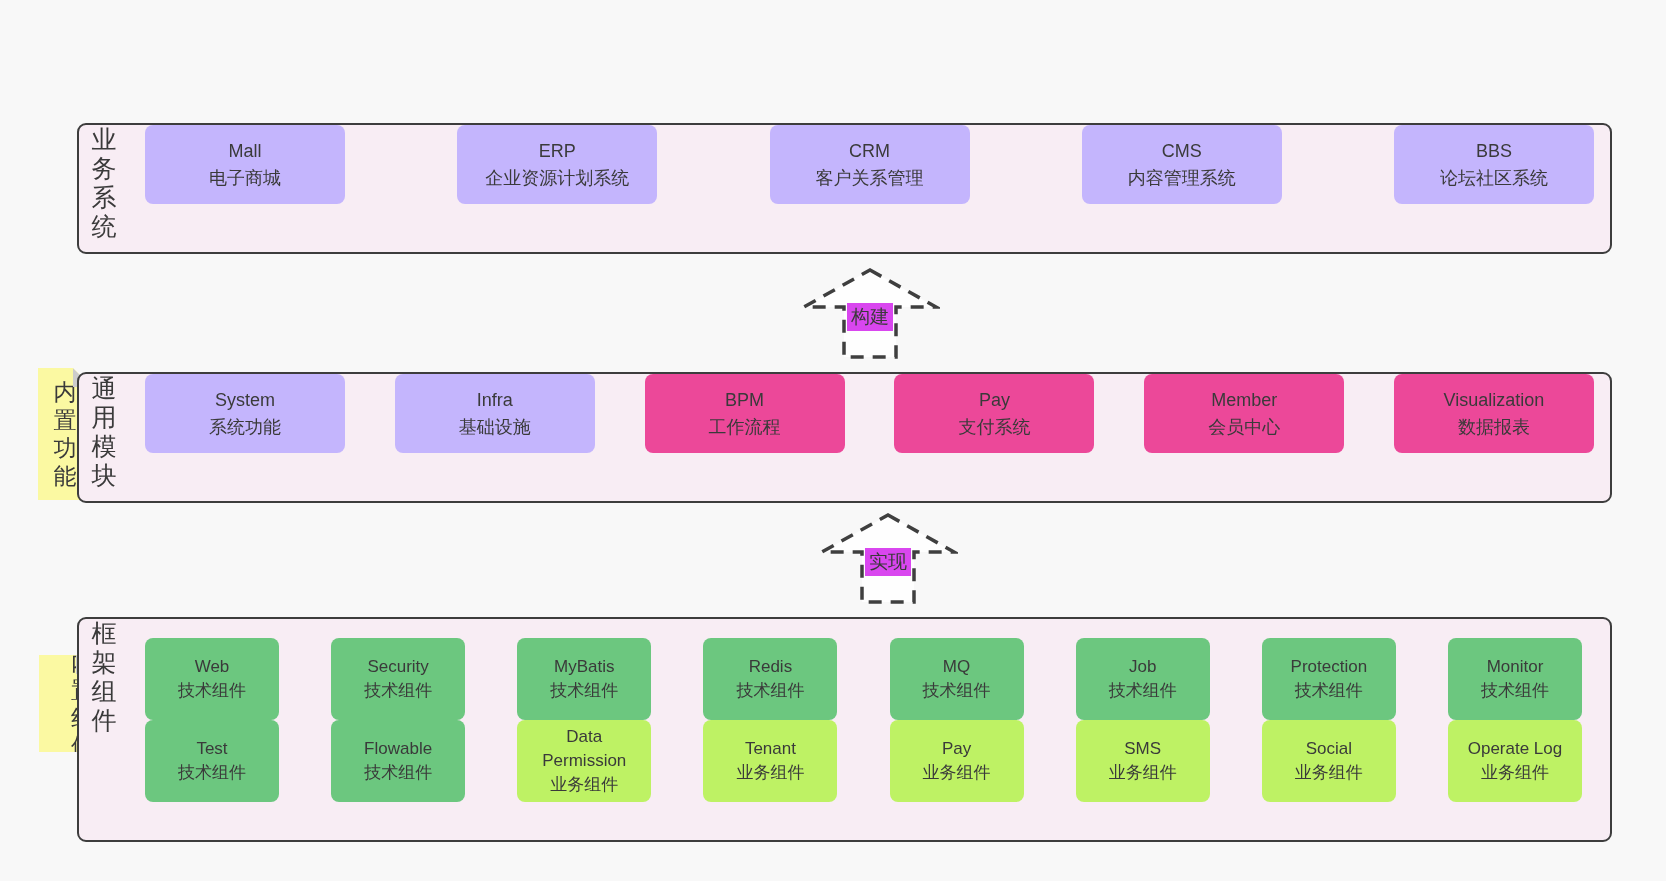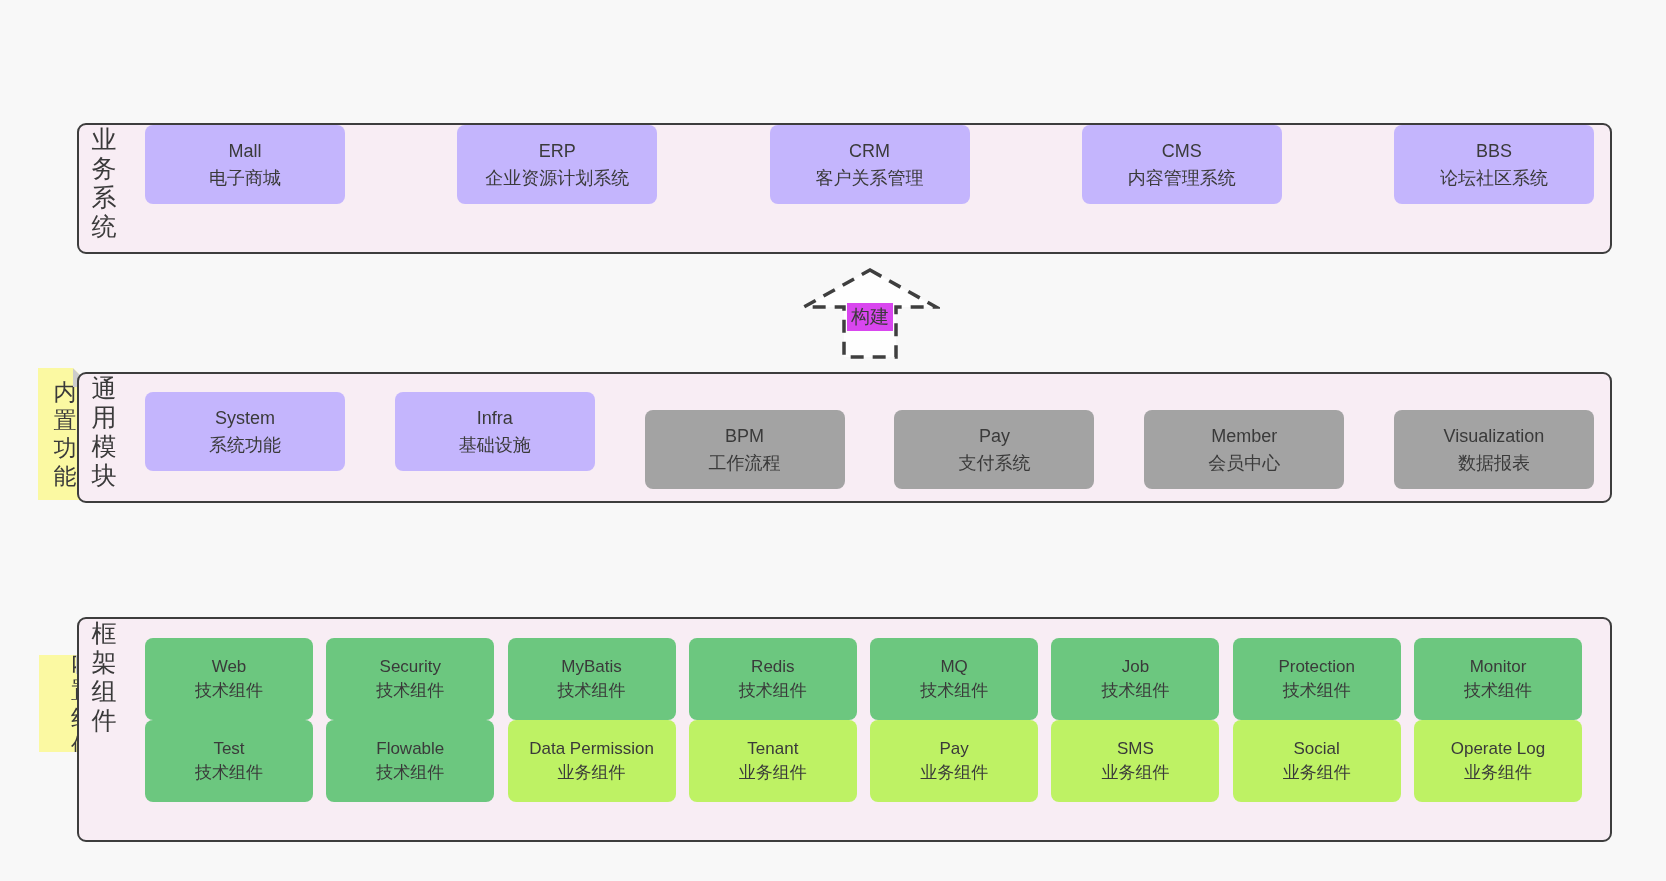--- a/index.html
+++ b/index.html
@@ -32,27 +32,27 @@
     padding:19px 28px 17px 8px; box-sizing:border-box;
   }
   .g-row { display:flex; justify-content:space-between; }
   
   .box {
     width:200px; height:79px; border-radius:8px; box-sizing:border-box;
     display:flex; flex-direction:column; align-items:center; justify-content:center;
     text-align:center; font-size:18px; line-height:27px;
   }
   .gbox {
-    width:168px; height:82px; border-radius:8px; box-sizing:border-box;
+    width:134px; height:82px; border-radius:8px; box-sizing:border-box;
     display:flex; flex-direction:column; align-items:center; justify-content:center;
     text-align:center; font-size:17px; line-height:24px; padding:0 6px;
   }
   .c-blue   { background:#c4b5fd; }
   .c-red    { background:#c4b5fd; }
-  .c-pink   { background:#a3a3a3;margin-top:36px; }
+  .c-pink   { background:#ec4899; }
   .c-green  { background:#6cc77f; }
   .c-lgreen { background:#bef264; }
   
   .note {
     position:absolute; background:#fbf9a2;
     clip-path:polygon(0 0, calc(100% - 19px) 0, 100% 19px, 100% 100%, 0 100%);
     display:flex; align-items:center; justify-content:center;
   }
   .note::after {
     content:""; position:absolute; top:0; right:0; width:19px; height:19px;
@@ -144,20 +144,26 @@
         <span>Member</span>
         <span>会员中心</span>
       </div>
       <div class="box c-pink">
         <span>Visualization</span>
         <span>数据报表</span>
       </div>
     </div>
   </div>
 
+  <div class="arrow arrow-2">
+    <svg width="140" height="95" viewBox="0 0 140 95">
+      <polygon points="70,4 136,41 96,41 96,91 44,91 44,41 4,41" fill="#fefefe" stroke="#3f3f3f" stroke-width="3.5" stroke-dasharray="13 9" stroke-linejoin="miter"></polygon>
+    </svg>
+    <span class="arrow-label">实现</span>
+  </div>
 
   <div class="panel panel-3">
     <div class="v-label">
       <span>框架组件</span>
     </div>
     <div class="box-area-grid">
       <div class="g-row">
         <div class="gbox c-green">
           <span>Web</span>
           <span>技术组件</span>

